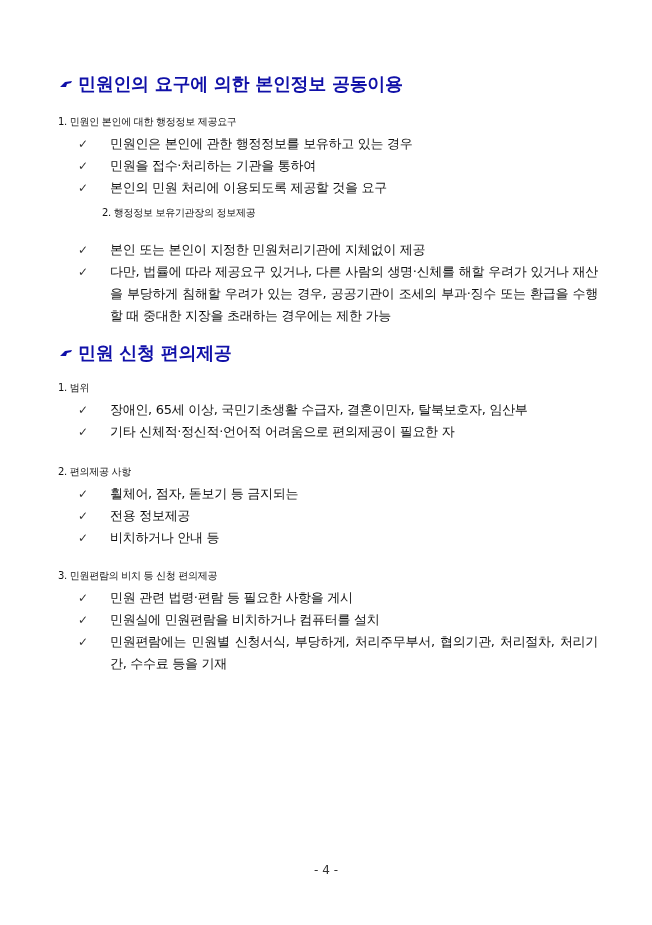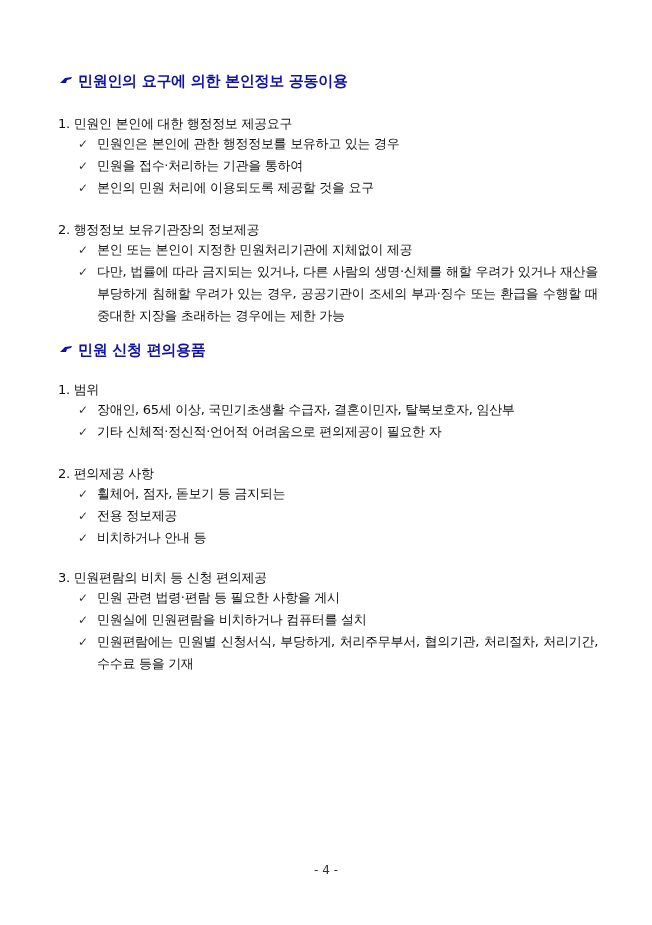--- a/index.html
+++ b/index.html
@@ -1,27 +1,27 @@
 <!DOCTYPE html>
 <html><head>
 <meta charset="utf-8">
 <style>
   html, body { margin: 0; padding: 0; background: #ffffff; }
   body { width: 652px; height: 925px; position: relative; overflow: hidden;
          font-family: "DejaVu Sans", "Liberation Sans", sans-serif; color: #111; }
   .page { position: absolute; left: 0; top: 0; width: 652px; height: 925px; }
-  .heading { position: absolute; left: 60px; font-size: 15px; font-weight: bold;
+  .heading { position: absolute; left: 60px; font-size: 18px; font-weight: bold;
              color: #1010a8; white-space: nowrap; letter-spacing: -0.3px; }
   .heading .hand { display: inline-block; width: 12px; height: 7px; margin-right: 6px;
                    vertical-align: middle; position: relative; top: -1px; }
-  .num { position: absolute; left: 58px; font-size: 13px; white-space: nowrap; letter-spacing: -0.3px; }
+  .num { position: absolute; left: 58px; font-size: 10px; white-space: nowrap; letter-spacing: -0.3px; }
   .item { position: absolute; left: 78px; width: 520px; font-size: 13px; line-height: 22px;
           letter-spacing: -0.3px; }
   .item .chk { position: absolute; left: 0; top: 0; font-size: 12px; color: #333; }
-  .item .txt { display: block; margin-left: 19px; text-align: justify; text-align-last: left; }
+  .item .txt { display: block; margin-left: 32px; text-align: justify; text-align-last: left; }
   .pagenum { position: absolute; left: 0; width: 652px; top: 863px; text-align: center;
              font-size: 12px; color: #333; }
 </style>
 </head>
 <body>
 
 <div class="page">
 
   <div class="heading" style="top:72px;">
     <svg class="hand" viewBox="0 0 12 7">
@@ -38,36 +38,36 @@
   </div>
   <div class="item" style="top:155px;">
     <span class="chk">✓</span>
       <span class="txt">민원을 접수·처리하는 기관을 통하여</span>
   </div>
   <div class="item" style="top:177px;">
     <span class="chk">✓</span>
       <span class="txt">본인의 민원 처리에 이용되도록 제공할 것을 요구</span>
   </div>
 
-  <div class="num" style="top:221px;">
+  <div class="num" style="top:206px;margin-left:44px;">
     <span>2.</span> <span>행정정보 보유기관장의 정보제공</span>
   </div>
   <div class="item" style="top:239px;">
     <span class="chk">✓</span>
       <span class="txt">본인 또는 본인이 지정한 민원처리기관에 지체없이 제공</span>
   </div>
   <div class="item" style="top:261px;">
     <span class="chk">✓</span>
-      <span class="txt">다만, 법률에 따라 금지되는 있거나, 다른 사람의 생명·신체를 해할 우려가 있거나 재산을 부당하게 침해할 우려가 있는 경우, 공공기관이 조세의 부과·징수 또는 환급을 수행할 때 중대한 지장을 초래하는 경우에는 제한 가능</span>
+      <span class="txt">다만, 법률에 따라 제공요구 있거나, 다른 사람의 생명·신체를 해할 우려가 있거나 재산을 부당하게 침해할 우려가 있는 경우, 공공기관이 조세의 부과·징수 또는 환급을 수행할 때 중대한 지장을 초래하는 경우에는 제한 가능</span>
   </div>
 
   <div class="heading" style="top:341px;">
     <svg class="hand" viewBox="0 0 12 7">
         <path d="M0 6 L5 1 L12 0 L11 2 L7 3 L6 6 Z" fill="#1010a8"></path>
-      </svg><span>민원 신청 편의용품</span>
+      </svg><span>민원 신청 편의제공</span>
   </div>
 
   <div class="num" style="top:381px;">
     <span>1.</span> <span>범위</span>
   </div>
   <div class="item" style="top:399px;">
     <span class="chk">✓</span>
       <span class="txt">장애인, 65세 이상, 국민기초생활 수급자, 결혼이민자, 탈북보호자, 임산부</span>
   </div>
   <div class="item" style="top:421px;">

